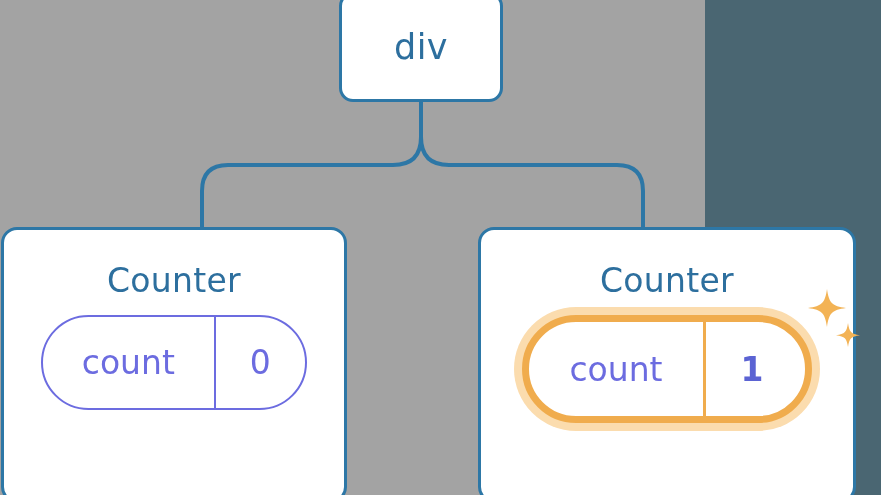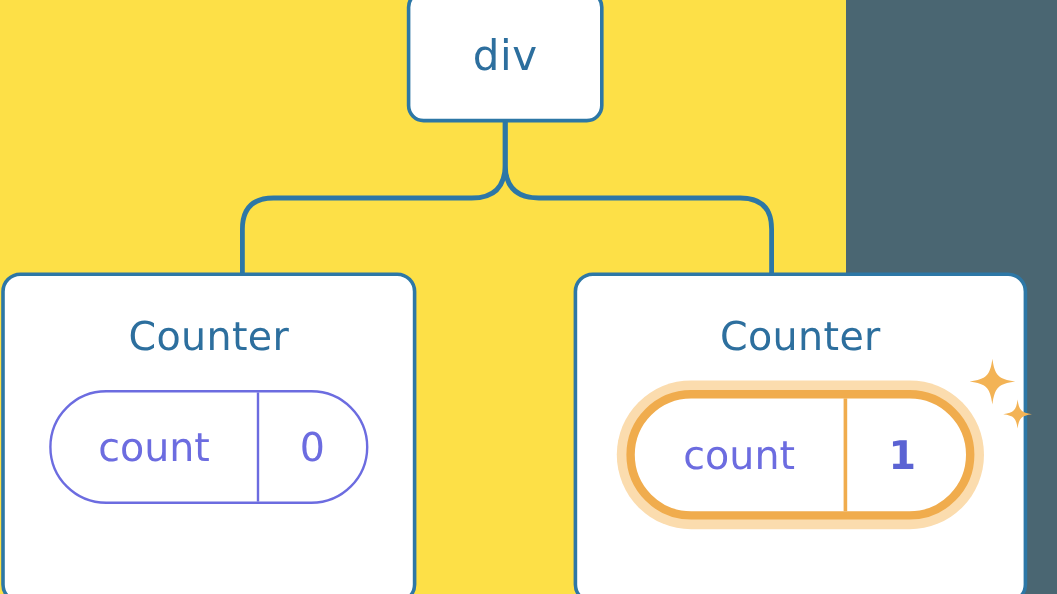--- a/index.html
+++ b/index.html
@@ -13,21 +13,21 @@
     position: relative;
     overflow: hidden;
     font-family: "DejaVu Sans", "Liberation Sans", sans-serif;
   }
 
   #stage {
     position: absolute;
     inset: 0;
     width: 705px;
     height: 495px;
-    background: #fde047;
+    background: #a3a3a3;
   }
 
   
   #connectors {
     position: absolute;
     left: 0;
     top: 0;
     width: 881px;
     height: 495px;
     pointer-events: none;
@@ -73,21 +73,21 @@
     color: #2d6f9e;
     font-size: 33px;
     line-height: 1;
     margin-top: 34px;
     letter-spacing: 0.3px;
   }
 
   
   .pill-wrap {
     position: relative;
-    margin-top: 28px;
+    margin-top: 18px;
     display: flex;
     align-items: center;
     justify-content: center;
   }
 
   .pill {
     position: relative;
     display: flex;
     align-items: stretch;
     box-sizing: border-box;

